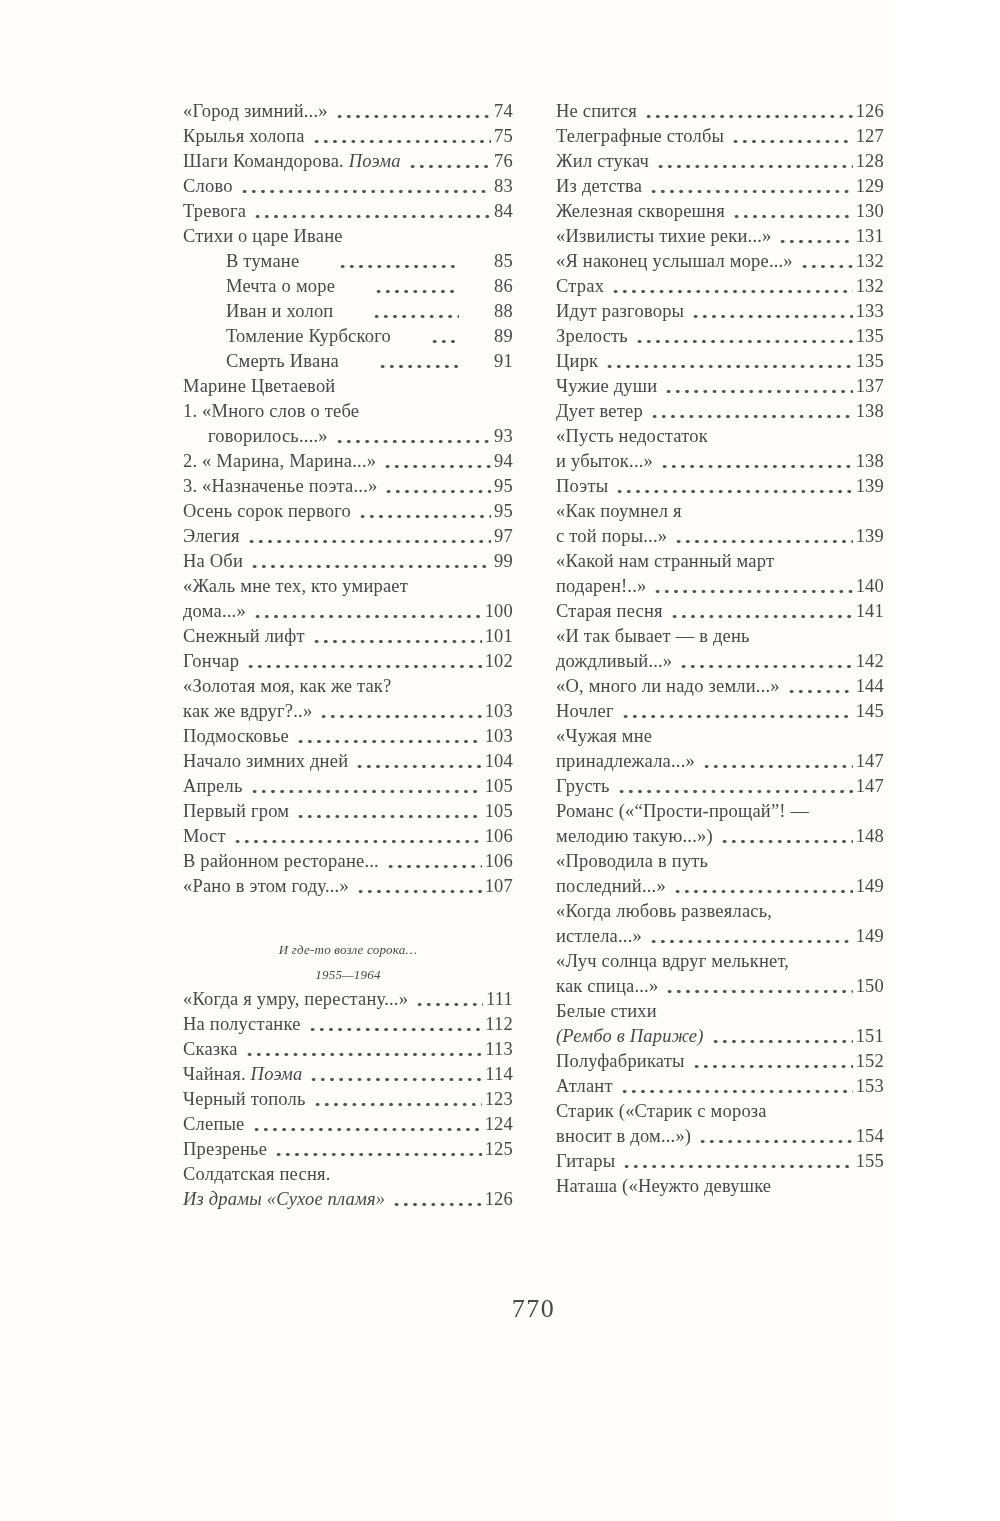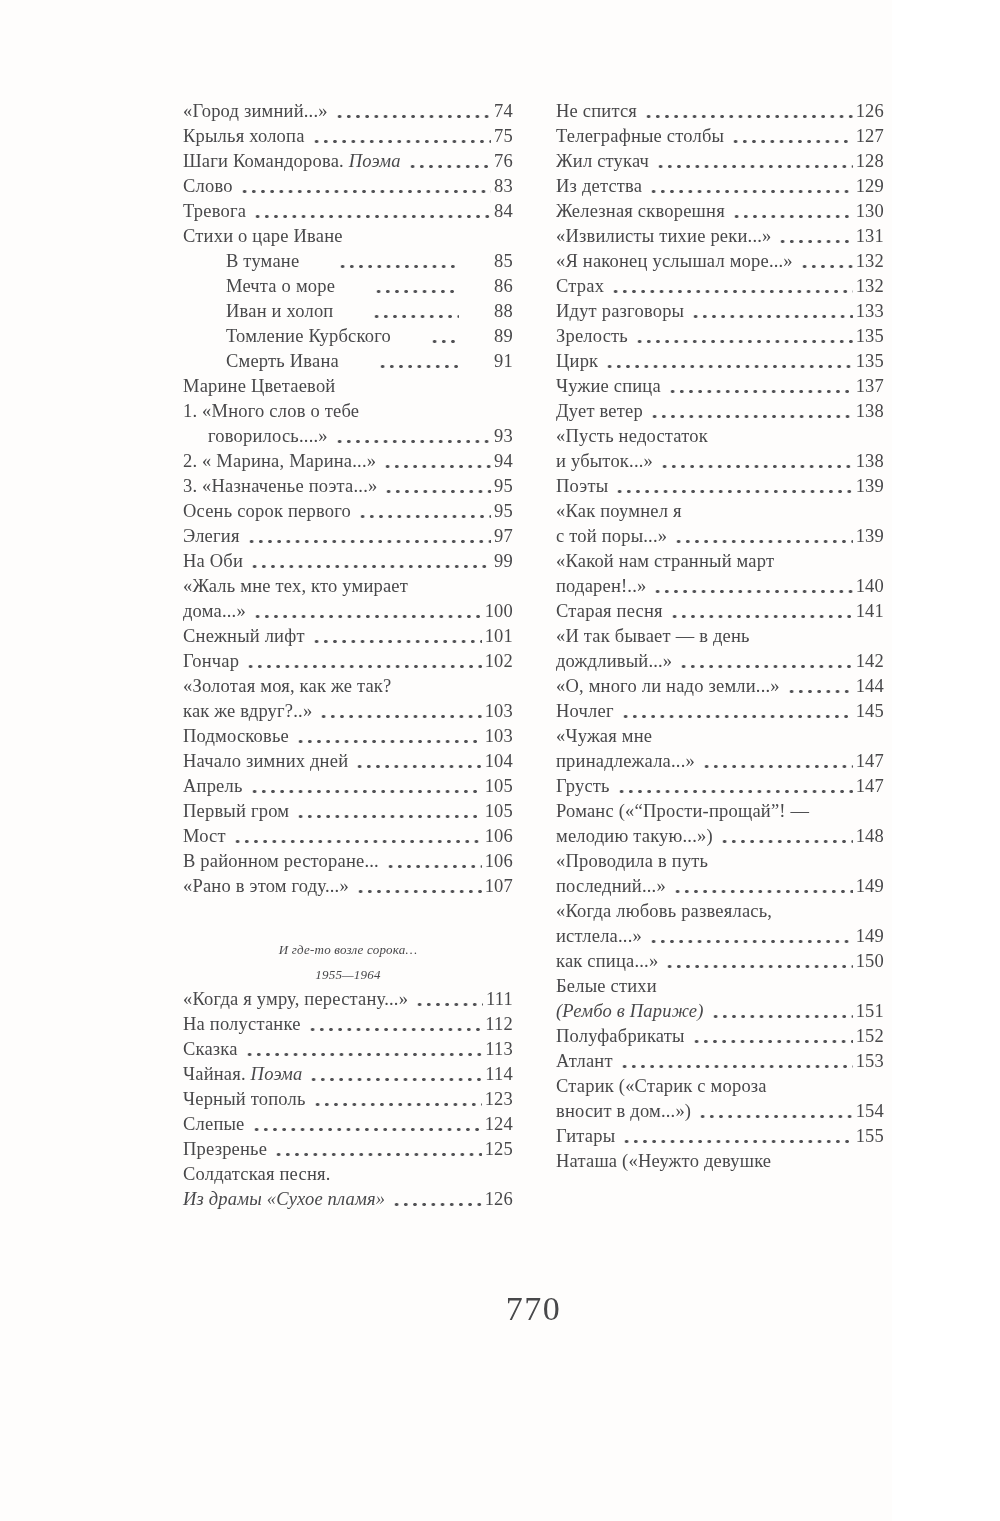--- a/index.html
+++ b/index.html
@@ -48,21 +48,21 @@
     background-repeat: repeat-x;
     background-position: left center;
   }
   .pagenum { flex: 0 0 auto; text-align: right; }
   .folio {
     position: absolute;
     top: 1294px;
     left: 183px;
     width: 701px;
     text-align: center;
-    font-size: 34px;
+    font-size: 26px;
     line-height: 30px;
     color: var(--ink, #48484a);
     letter-spacing: 1.5px;
   }
 </style>
 </head>
 <body>
 
 <div class="page" style="--ink: #48484a; --paper: #fefdfc; --dot: #515154;">
   <div class="toc-col toc-col-left">
@@ -312,21 +312,21 @@
         <span class="title">Зрелость</span>
         <span class="leader"></span>
         <span class="pagenum">135</span>
       </div>
       <div class="toc-line">
         <span class="title">Цирк</span>
         <span class="leader"></span>
         <span class="pagenum">135</span>
       </div>
       <div class="toc-line">
-        <span class="title">Чужие спица</span>
+        <span class="title">Чужие души</span>
         <span class="leader"></span>
         <span class="pagenum">137</span>
       </div>
       <div class="toc-line">
         <span class="title">Дует ветер</span>
         <span class="leader"></span>
         <span class="pagenum">138</span>
       </div>
       <div class="toc-line">
         <span class="title">«Пусть недостаток</span>
@@ -409,20 +409,23 @@
         <span class="leader"></span>
         <span class="pagenum">149</span>
       </div>
       <div class="toc-line">
         <span class="title">«Когда любовь развеялась,</span>
       </div>
       <div class="toc-line">
         <span class="title">истлела...»</span>
         <span class="leader"></span>
         <span class="pagenum">149</span>
+      </div>
+      <div class="toc-line">
+        <span class="title">«Луч солнца вдруг мелькнет,</span>
       </div>
       <div class="toc-line">
         <span class="title">как спица...»</span>
         <span class="leader"></span>
         <span class="pagenum">150</span>
       </div>
       <div class="toc-line">
         <span class="title">Белые стихи</span>
       </div>
       <div class="toc-line">

